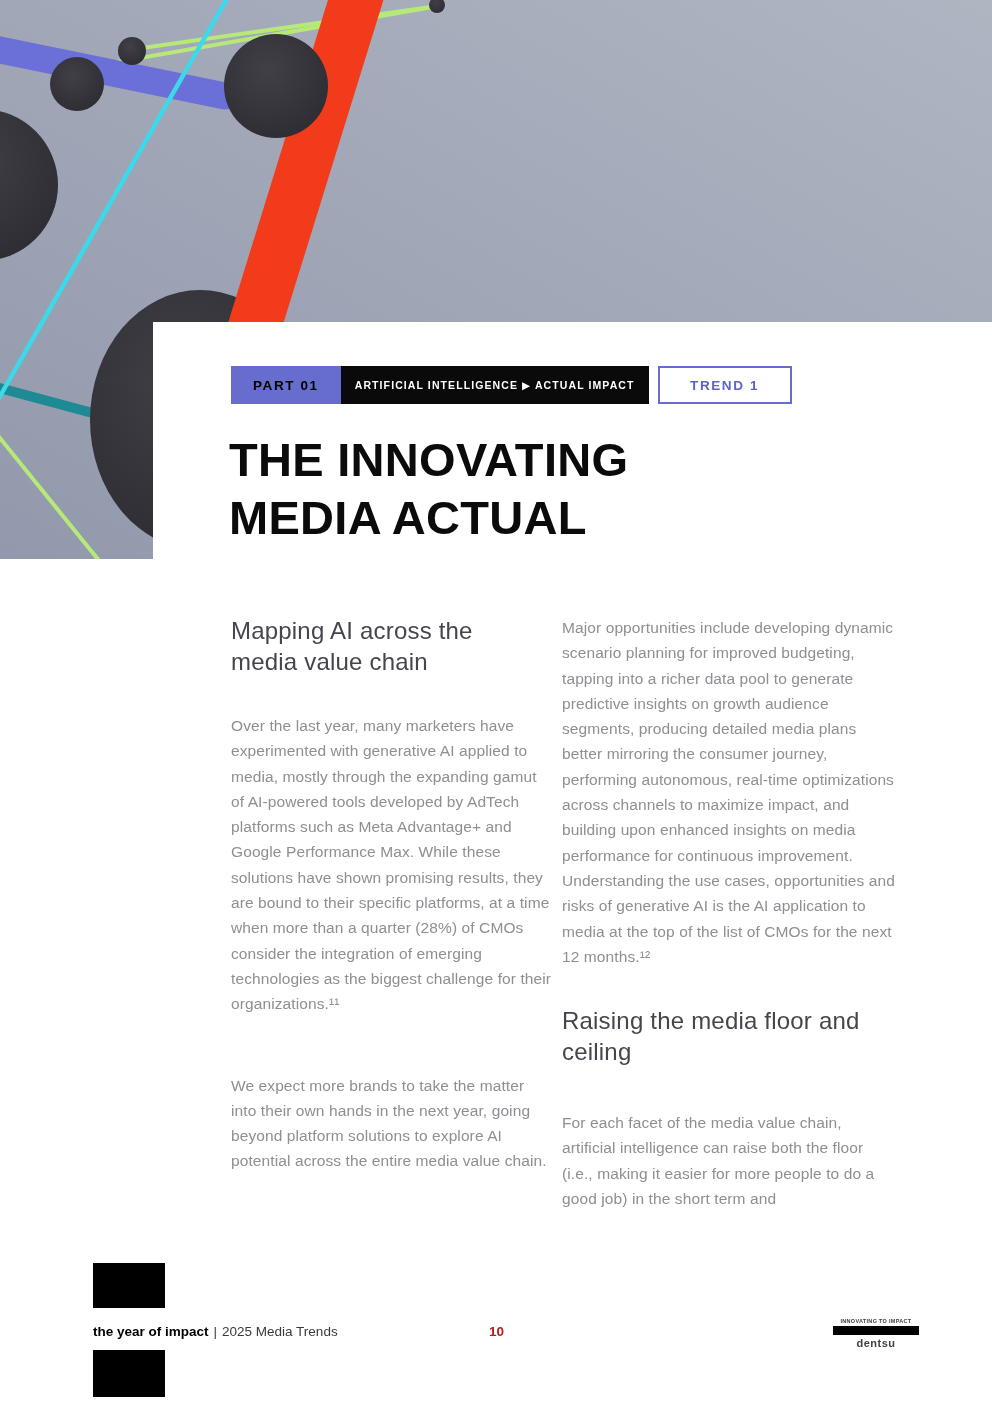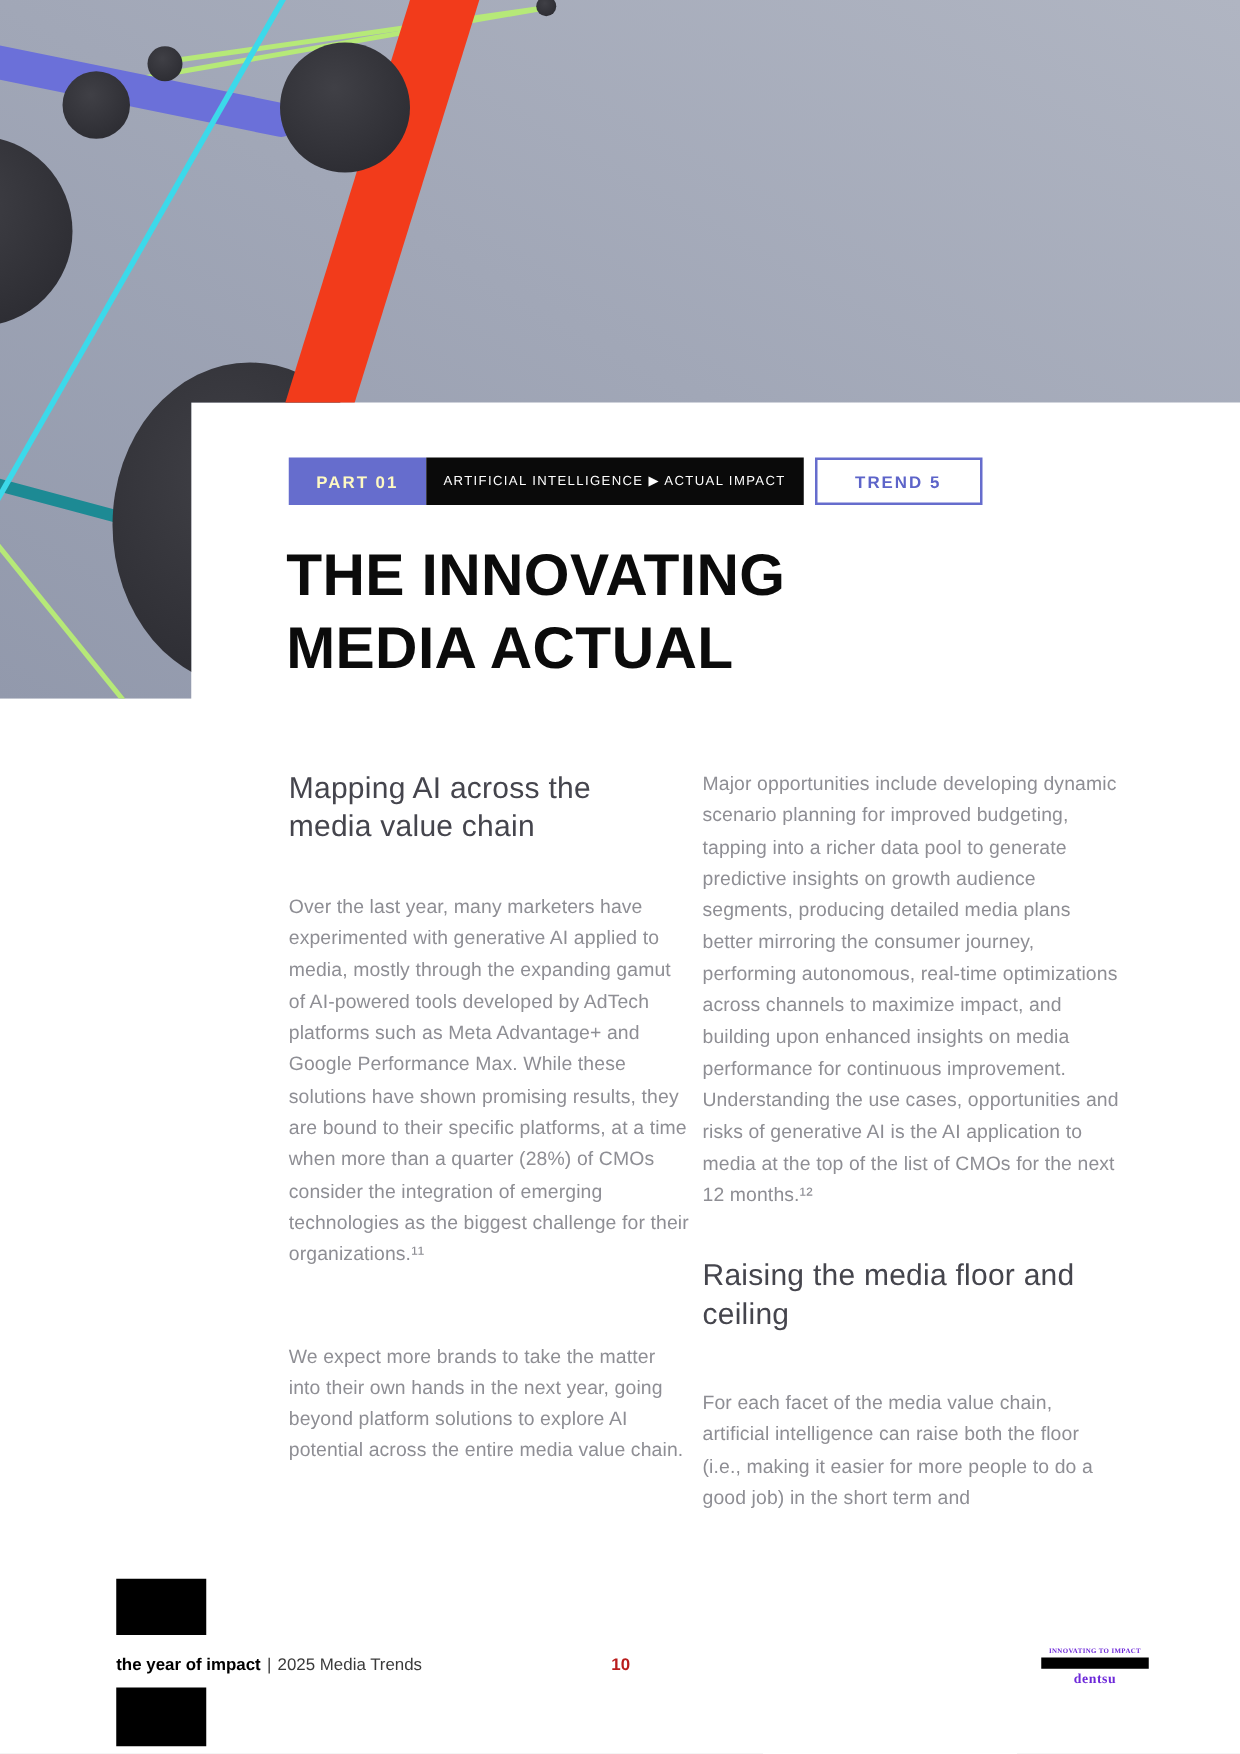--- a/index.html
+++ b/index.html
@@ -11,25 +11,25 @@
   }
   
   .hero {
     position:absolute; left:0; top:0; width:992px; height:560px;
     clip-path: polygon(0 0, 992px 0, 992px 322px, 153px 322px, 153px 559px, 0 559px);
   }
   .hero svg { display:block; width:992px; height:560px; }
   
   .badges { position:absolute; left:231px; top:366px; height:38px; display:flex; align-items:stretch; }
   .badge-part {
-    background:#666dcd; color:#fef9c3; font-weight:700; font-size:13.5px; letter-spacing:1.6px;
+    background:#666dcd; color:#000000; font-weight:700; font-size:13.5px; letter-spacing:1.6px;
     display:flex; align-items:center; padding:0 22px; white-space:nowrap;
   }
   .badge-topic {
-    background:#0a0a0a; color:#ffffff; font-weight:400; font-size:10.5px; letter-spacing:1.1px;
+    background:#0a0a0a; color:#ffffff; font-weight:700; font-size:10.5px; letter-spacing:1.1px;
     display:flex; align-items:center; padding:0 14px; white-space:nowrap;
   }
   .badge-trend {
     margin-left:9px; width:134px; border:2px solid #666dcd; background:#ffffff;
     color:#5d64c9; font-weight:700; font-size:13.5px; letter-spacing:1.6px;
     display:flex; align-items:center; justify-content:center; white-space:nowrap;
   }
   
   .title {
     position:absolute; left:229px; top:431px;
@@ -51,21 +51,21 @@
   .mt-heading { margin-top:36px; }
   .mt-para3 { margin-top:43px; }
   
   .sq { position:absolute; left:93px; width:72px; background:#000; }
   .sq1 { top:1263px; height:45px; }
   .sq2 { top:1350px; height:47px; }
   .footer-line { position:absolute; left:93px; top:1324px; font-size:13.5px; color:#3a3a3a; white-space:nowrap; }
   .footer-line .strong { font-weight:700; color:#000000; }
   .footer-line .sep { margin:0 5px; color:#3a3a3a; }
   .page-number { position:absolute; left:489px; top:1324px; font-size:13.5px; font-weight:700; color:#b91c1c; }
-  .brand-logo { position:absolute; left:829px; top:1318px; width:94px; text-align:center; color:#6d28d9;font-family:Liberation Serif, serif; }
+  .brand-logo { position:absolute; left:829px; top:1318px; width:94px; text-align:center; color:#404040; }
   .brand-logo .tagline { font-size:5.5px; font-weight:700; letter-spacing:0.3px; white-space:nowrap; }
   .brand-logo .bar { height:9px; background:#000; margin:1.5px 4px 2px; }
   .brand-logo .brand { font-size:11px; font-weight:700; letter-spacing:0.5px; }
 </style>
 </head>
 <body>
 
 <div class="page">
 
   <div class="hero">
@@ -107,21 +107,21 @@
   </div>
 
   <div class="badges">
     <div class="badge-part">
       <span>PART 01</span>
     </div>
     <div class="badge-topic">
       <span>ARTIFICIAL INTELLIGENCE ▶ ACTUAL IMPACT</span>
     </div>
     <div class="badge-trend">
-      <span>TREND 5</span>
+      <span>TREND 1</span>
     </div>
   </div>
 
   <div class="title">
     <div>THE INNOVATING</div>
     <div>MEDIA ACTUAL</div>
   </div>
 
   <div class="col left">
     <div class="col-heading">Mapping AI across the media value chain</div>

